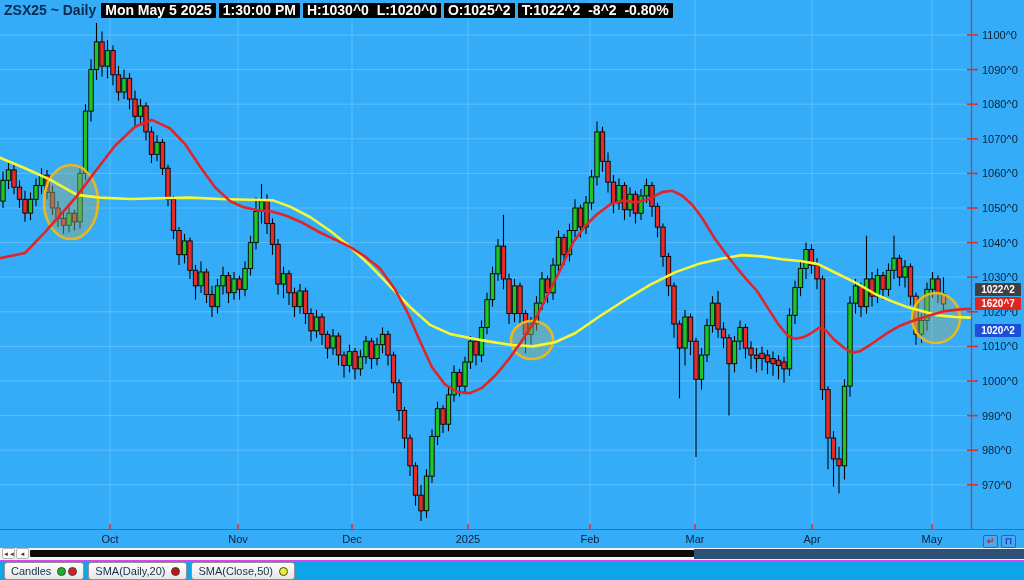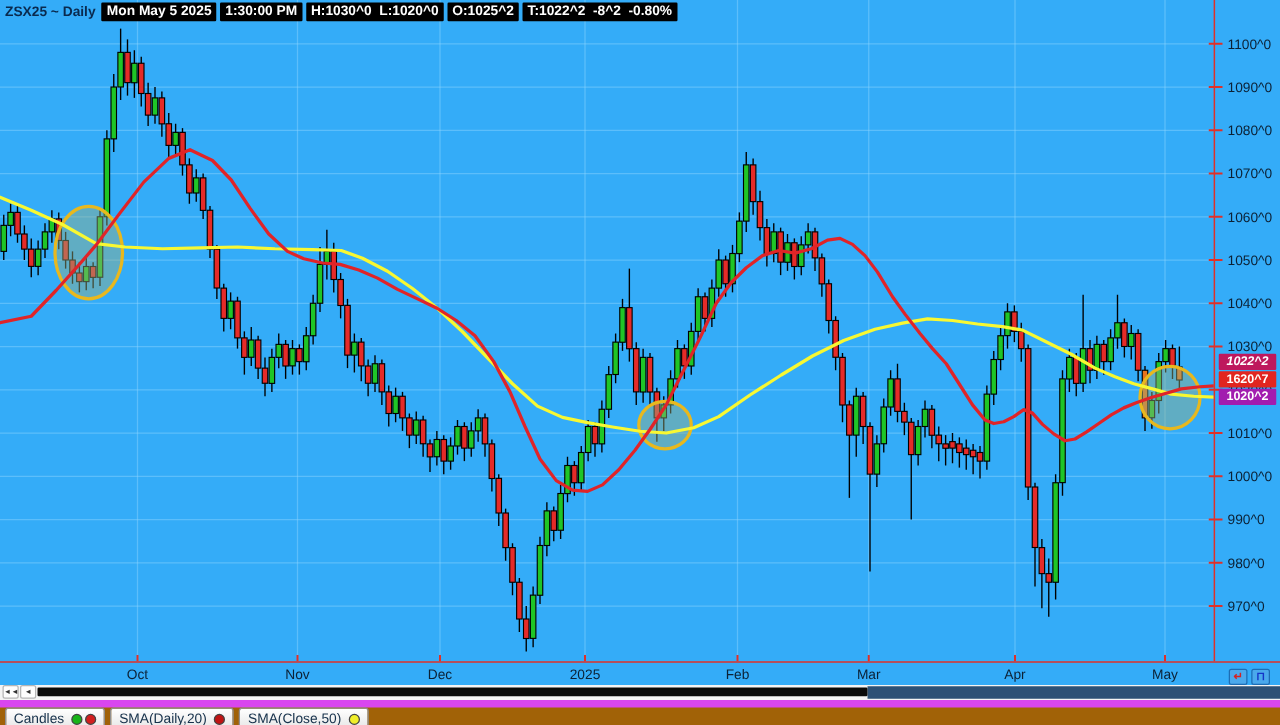--- a/index.html
+++ b/index.html
@@ -1,31 +1,31 @@
 <!DOCTYPE html>
 <html><head>
 <meta charset="utf-8">
 <style>
   html,body{margin:0;padding:0;background:#fff;font-family:"Liberation Sans",sans-serif;}
   .app{position:relative;width:1024px;height:580px;overflow:hidden;background:#fff;}
   .chart-wrap{position:absolute;left:0;top:0;width:1024px;height:548px;background:#34acf8;}
   svg{display:block;}
-  .header{position:absolute;left:4px;top:2px;display:flex;gap:3px;align-items:center;font-size:11px;font-weight:bold;white-space:pre;}
+  .header{position:absolute;left:4px;top:2px;display:flex;gap:3px;align-items:center;font-size:14px;font-weight:bold;white-space:pre;}
   .header .sym{color:#0a2a4e;padding-right:2px;}
   .chip{padding:1px 4px;color:#fff;border-radius:1px;line-height:13px;text-align:right;}
   .chip.black{background:#000;}
   .chip.red{background:#000000;}
   .tag{position:absolute;left:975px;width:46px;height:13px;font-size:10px;font-weight:bold;text-align:center;line-height:13px;border-radius:1px;}
   .corner-btns{position:absolute;top:535px;left:983px;display:flex;gap:3px;}
   .cbtn{width:15px;height:13px;background:#4aa9ec;border:1px solid #1d6db4;border-radius:2px;font-size:9px;line-height:11px;text-align:center;cursor:pointer;box-sizing:border-box;}
   .scroll-row{position:absolute;left:0;top:548px;width:1024px;height:12px;background:#f4f4f4;}
   .sbtn{position:absolute;top:0px;width:13px;height:11px;background:#fdfdfd;border:1px solid #b5b5b5;border-radius:2px;font-size:6px;line-height:10px;text-align:center;color:#333;box-sizing:border-box;}
   .sb-track{position:absolute;top:1px;left:694px;width:330px;height:10px;background:#2d5176;}
   .sb-thumb{position:absolute;top:2px;left:30px;width:664px;height:7px;background:#0a0a0a;border-radius:1px;}
-  .legend-row{position:absolute;left:0;top:560px;width:1024px;height:20px;background:#a16207;border-top:6px solid #d946ef;display:flex;align-items:flex-start;gap:4px;padding-left:4px;box-sizing:border-box;}
+  .legend-row{position:absolute;left:0;top:560px;width:1024px;height:20px;background:#0ea5e9;border-top:1px solid #d946ef;display:flex;align-items:flex-end;gap:4px;padding-left:4px;box-sizing:border-box;}
   .lchip{display:inline-flex;align-items:center;gap:4px;height:16px;padding:0 6px;background:linear-gradient(#ffffff,#e6e6e6);border:1px solid #909090;border-radius:3px;font-size:11px;color:#15304a;}
   .dot{width:9px;height:9px;border-radius:50%;border:1px solid #444;box-sizing:border-box;display:inline-block;}
 </style>
 </head>
 <body>
 
 <div class="app">
 
   <div class="chart-wrap">
     <svg id="chart" width="1024" height="548">
@@ -462,23 +462,23 @@
   <div class="header">
     <span class="sym">ZSX25 ~ Daily</span>
     <span class="chip black">Mon May 5 2025</span>
     <span class="chip black">1:30:00 PM</span>
     <span class="chip black">H:1030^0  L:1020^0</span>
     <span class="chip red">O:1025^2</span>
     <span class="chip red">T:1022^2  -8^2  -0.80%</span>
   </div>
 
   <div id="tags">
-      <div class="tag" style="top: 283px; background: #be185d; color: rgb(255, 255, 255); font-style: italic;">1022^2</div>
+      <div class="tag" style="top: 283px; background: #404040; color: rgb(255, 255, 255);">1022^2</div>
       <div class="tag" style="top: 297px; background: rgb(225, 37, 31); color: rgb(255, 255, 255);">1620^7</div>
-      <div class="tag" style="top: 311px; background: #a21caf; color: rgb(255, 255, 255);">1020^2</div>
+      <div class="tag" style="top: 324px; background: #1d4ed8; color: rgb(255, 255, 255);">1020^2</div>
     </div>
 
   <div class="corner-btns">
     <div class="cbtn"><span id="cb0" style="color: rgb(212, 34, 34); font-weight: bold;">↵</span></div>
     <div class="cbtn"><span id="cb1" style="color: rgb(21, 53, 200); font-weight: bold;">⊓</span></div>
   </div>
 
   <div class="scroll-row">
     <div class="sbtn" style="left:2px;">◄◄</div>
     <div class="sbtn" style="left:16px;">◄</div>

